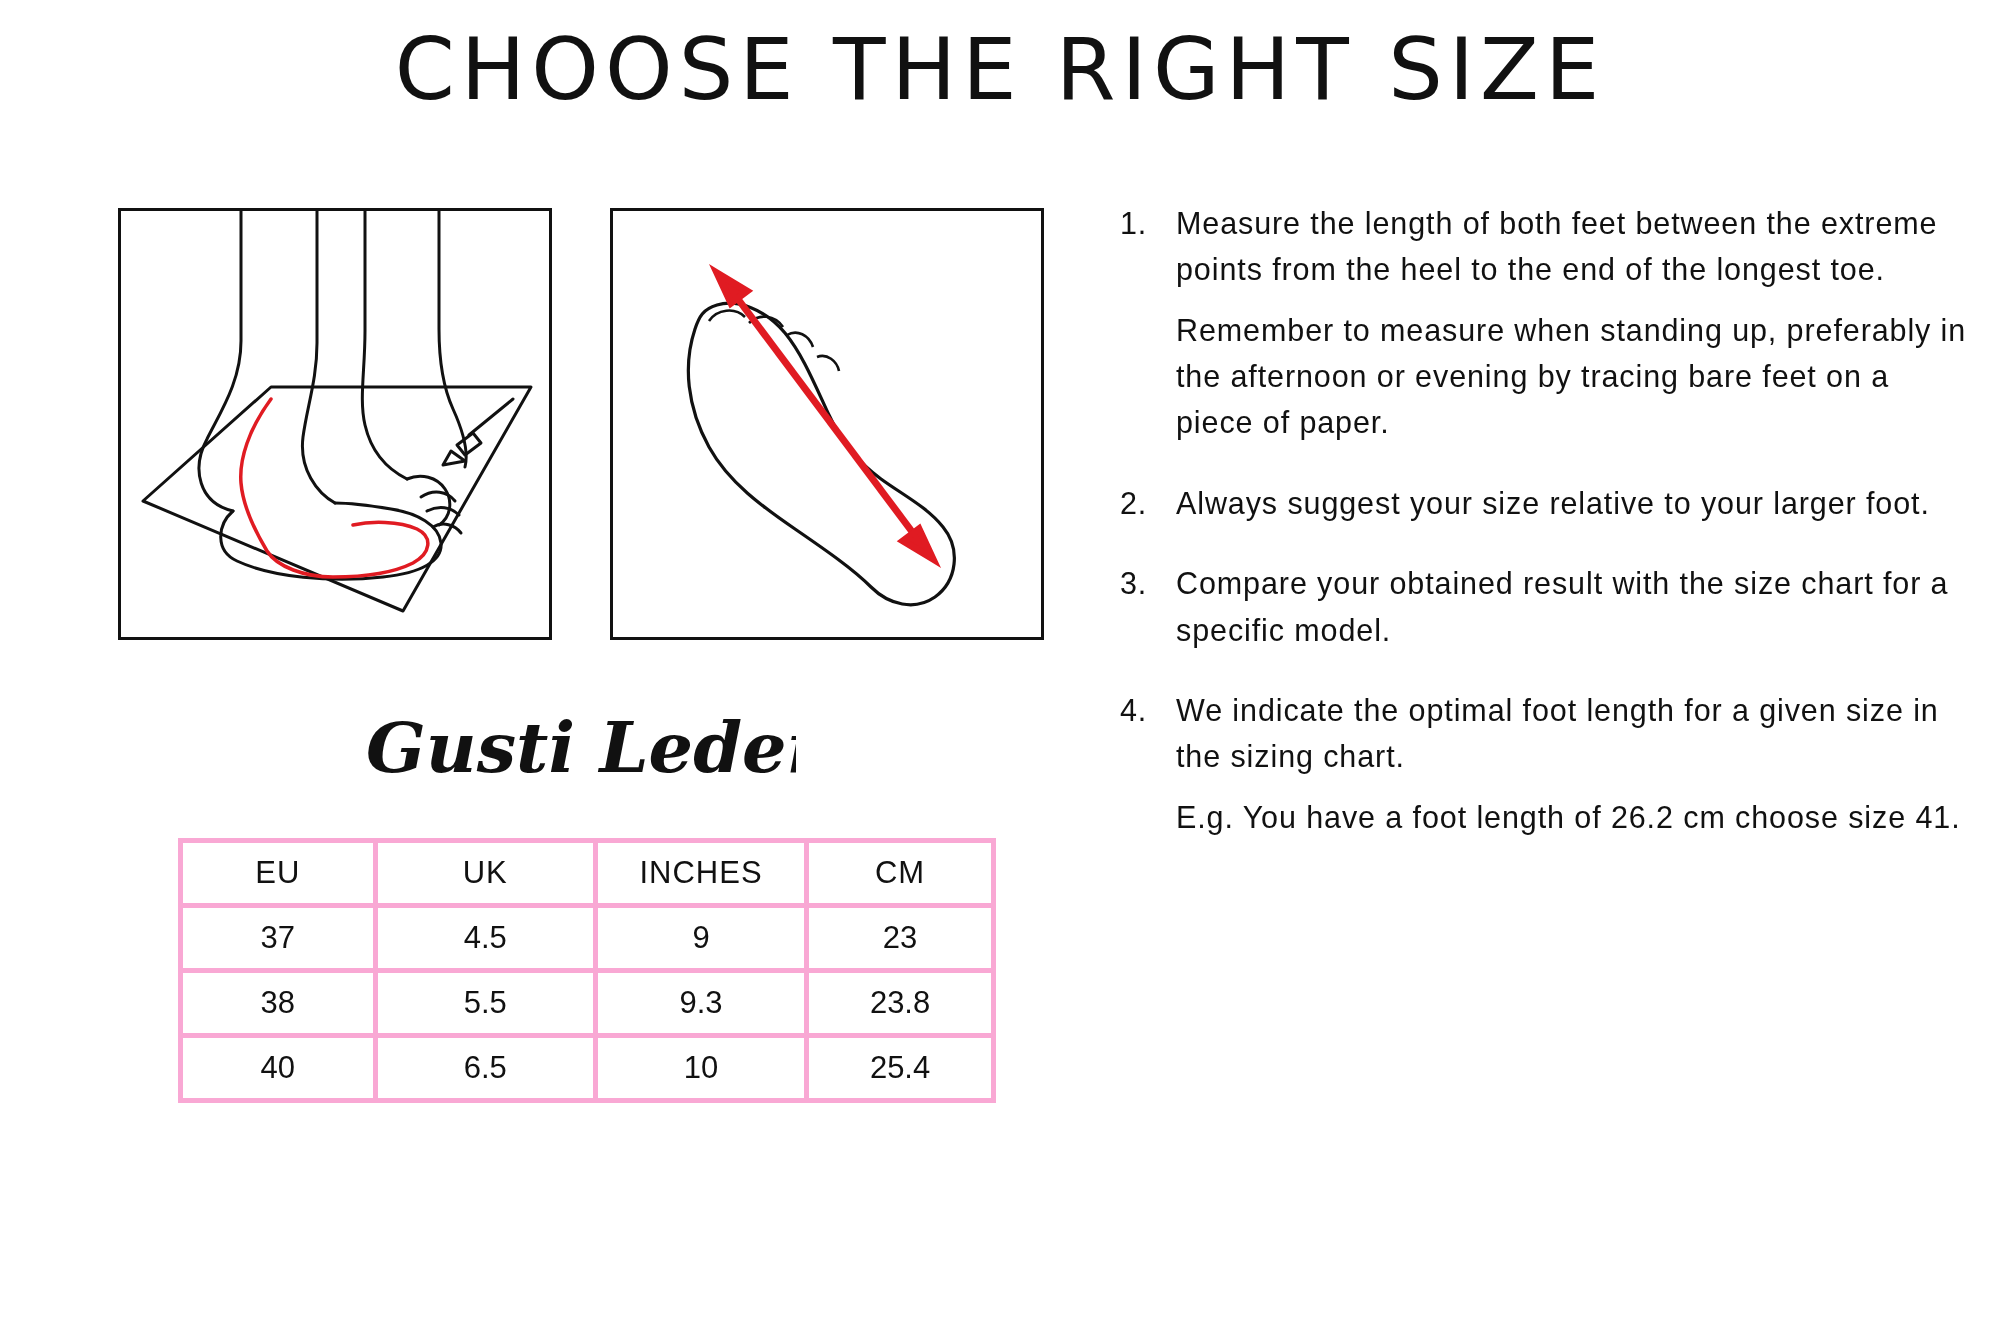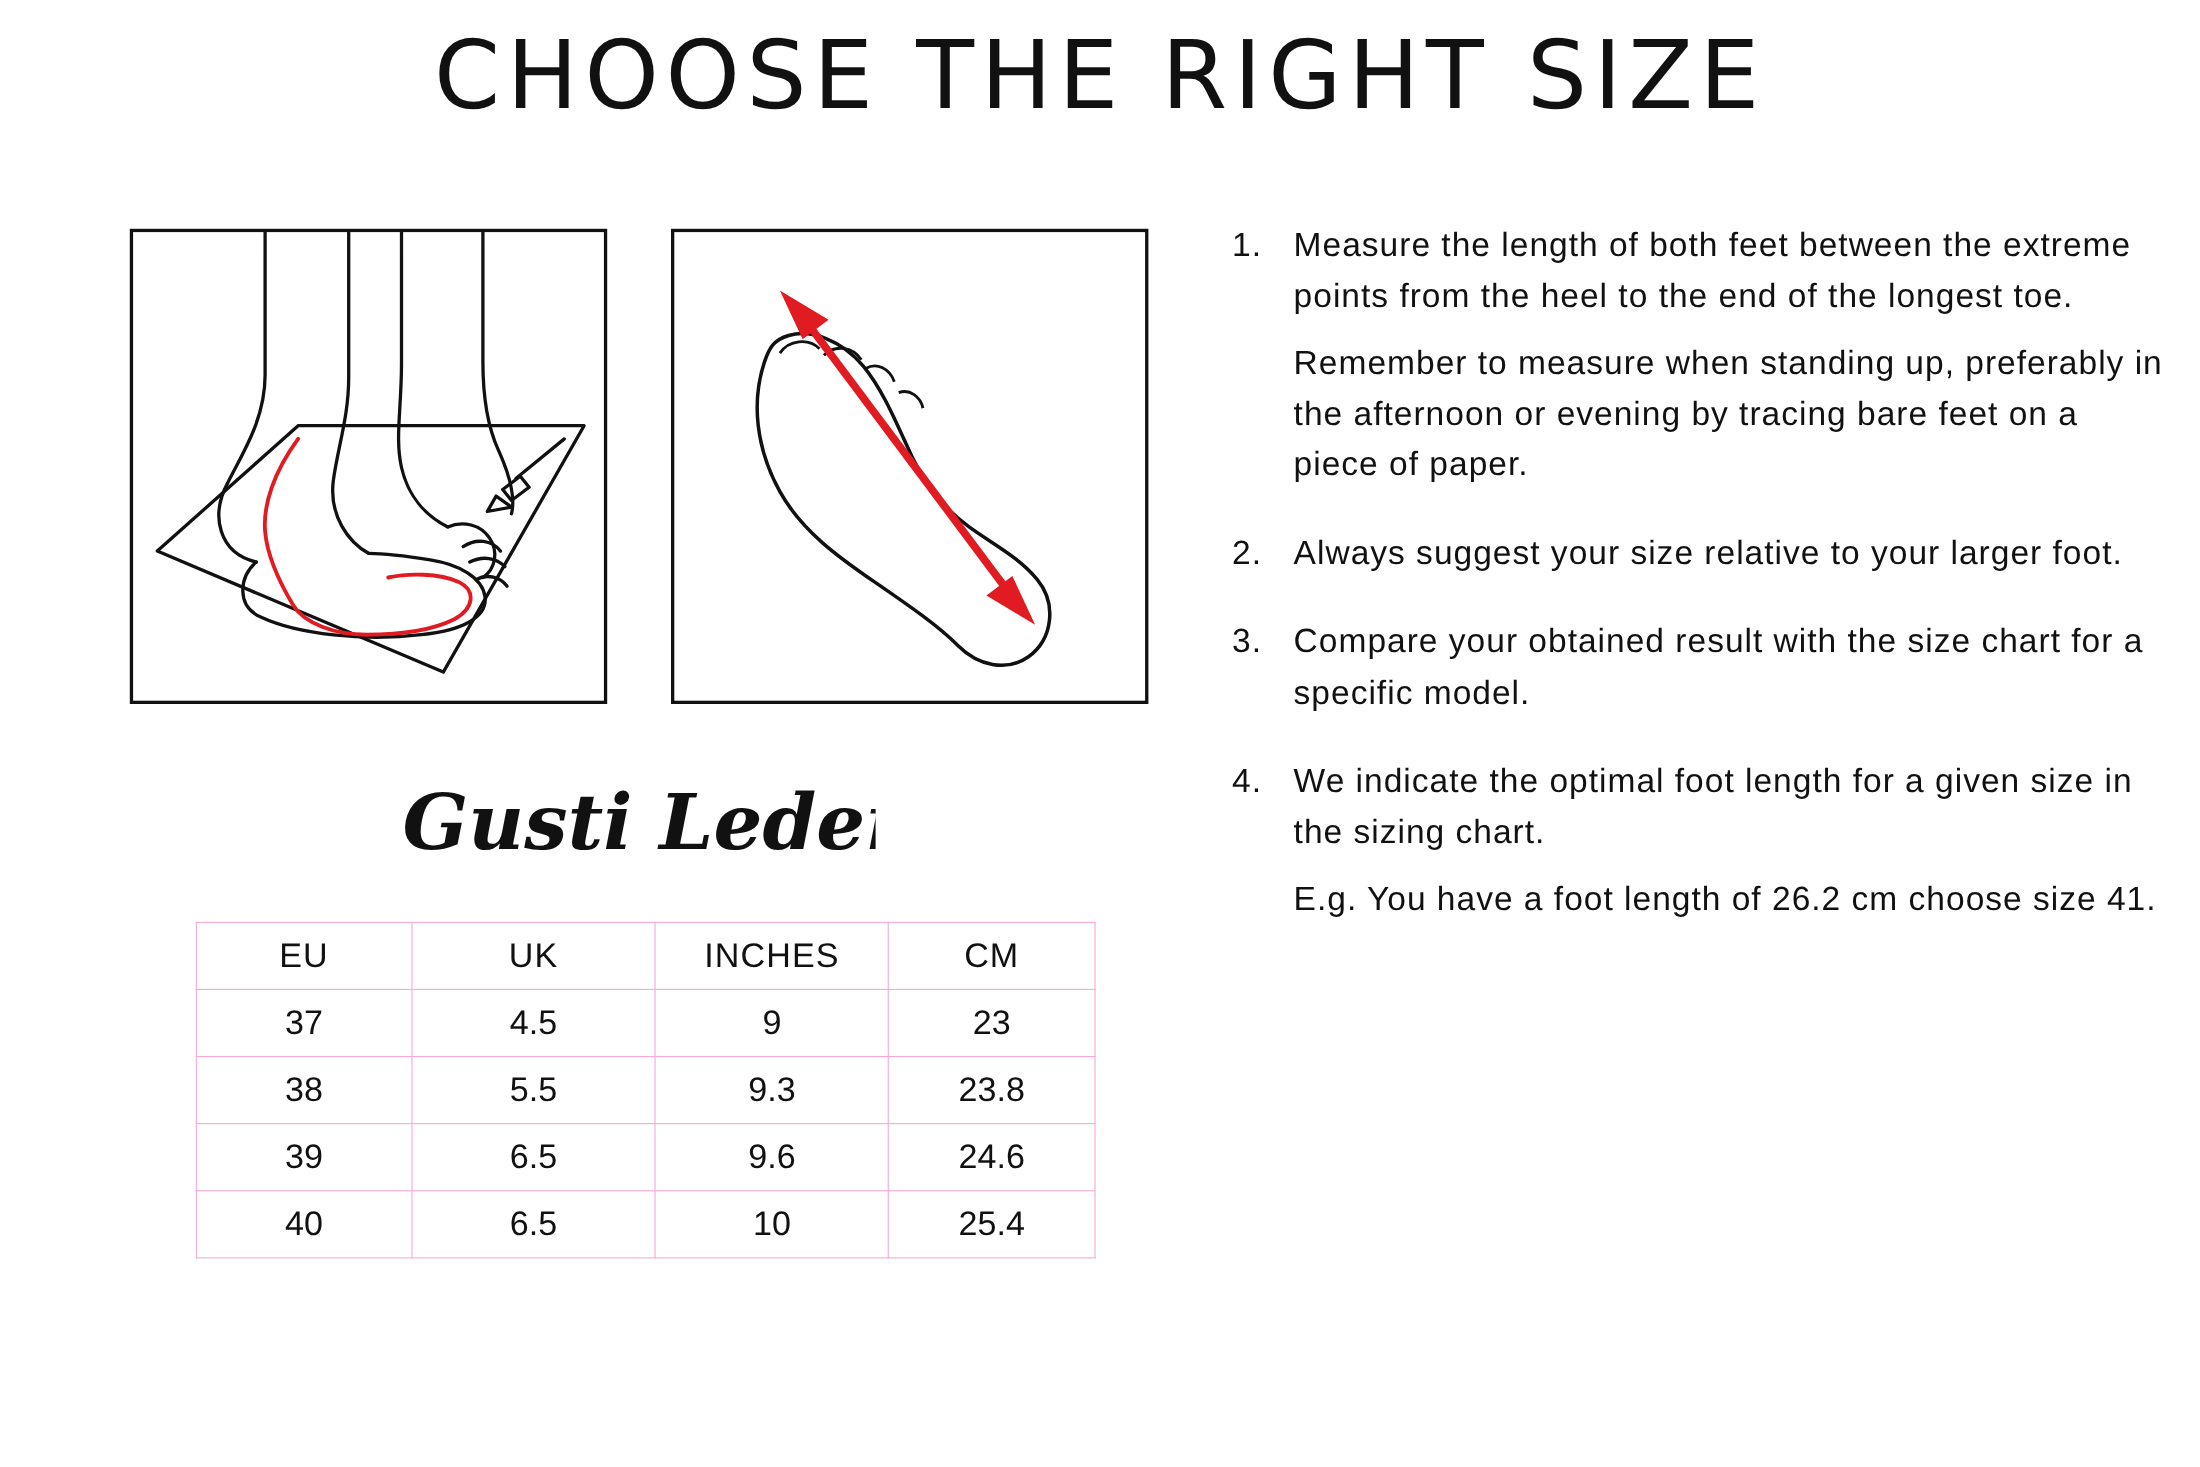--- a/index.html
+++ b/index.html
@@ -67,21 +67,21 @@
   .size-table {
     position: absolute;
     top: 838px;
     left: 178px;
     border-collapse: collapse;
     width: 818px;
     font-size: 31px;
     font-family: "Liberation Sans", sans-serif;
   }
   .size-table th, .size-table td {
-    border: 1px solid #f9a8d4;
+    border: 5px solid #f9a8d4;
     text-align: center;
     padding: 10px 4px;
     font-weight: 400;
     height: 40px;
     color: #111;
   }
   .size-table th { letter-spacing: 1px; }
   .size-table col.c-eu { width: 196px; }
   .size-table col.c-uk { width: 222px; }
   .size-table col.c-in { width: 212px; }
@@ -198,26 +198,20 @@
         <td>9</td>
         <td>23</td>
       </tr>
       <tr>
         <td>38</td>
         <td>5.5</td>
         <td>9.3</td>
         <td>23.8</td>
       </tr>
       <tr>
-        <td>39</td>
-        <td>6.5</td>
-        <td>9.6</td>
-        <td>24.6</td>
-      </tr>
-      <tr>
         <td>40</td>
         <td>6.5</td>
         <td>10</td>
         <td>25.4</td>
       </tr>
     </tbody>
   </table>
 
   <div class="steps">
 

